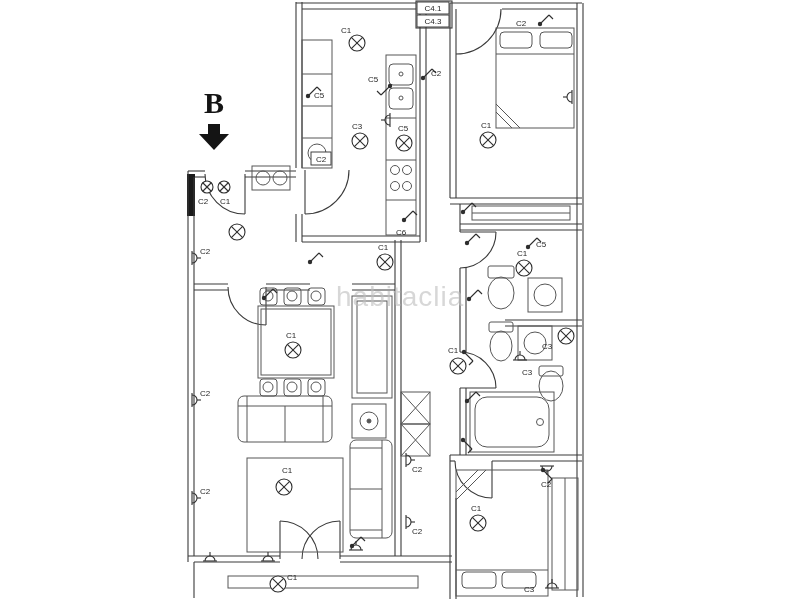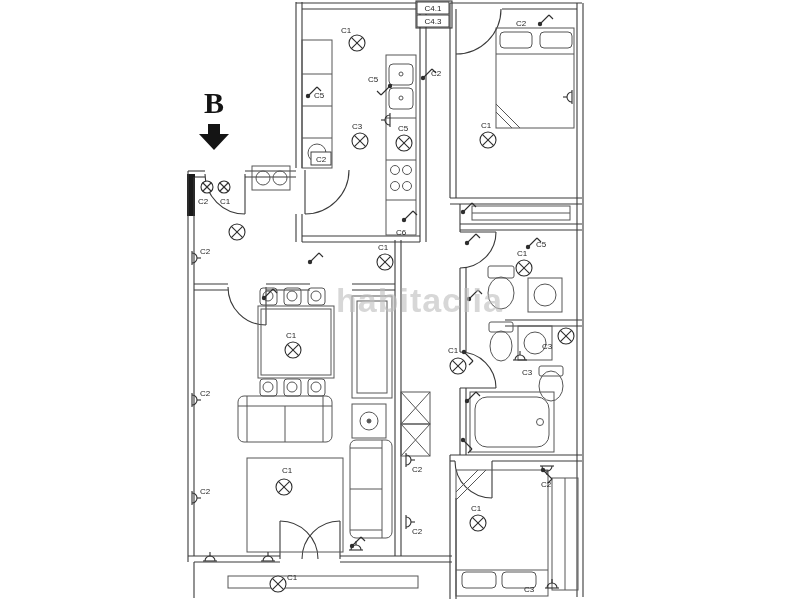--- a/index.html
+++ b/index.html
@@ -7,21 +7,21 @@
     width:800px;height:599px;background:#ffffff;position:relative;overflow:hidden;
     font-family:"Liberation Sans",sans-serif;
   }
   .stage{position:absolute;inset:0}
   #plan-svg{position:absolute;left:0;top:0}
   #plan-svg text{font-family:"Liberation Sans",sans-serif}
   .entrance-mark{position:absolute;left:194px;top:88px;width:40px;text-align:center}
   .entrance-label{font-family:"Liberation Serif","DejaVu Serif",serif;font-size:30px;font-weight:700;color:#141414;line-height:1}
   .entrance-arrow{display:block;margin:6px auto 0 auto}
   .watermark{
-    position:absolute;left:336px;top:281px;font-size:34px;font-weight:700;
+    position:absolute;left:336px;top:281px;font-size:28px;font-weight:400;
     color:#bfbfbf;opacity:.62;letter-spacing:1px;pointer-events:none;
   }
 </style>
 </head>
 <body>
 
 <div class="stage">
 
   <svg id="plan-svg" width="800" height="599" viewBox="0 0 800 599">
 

